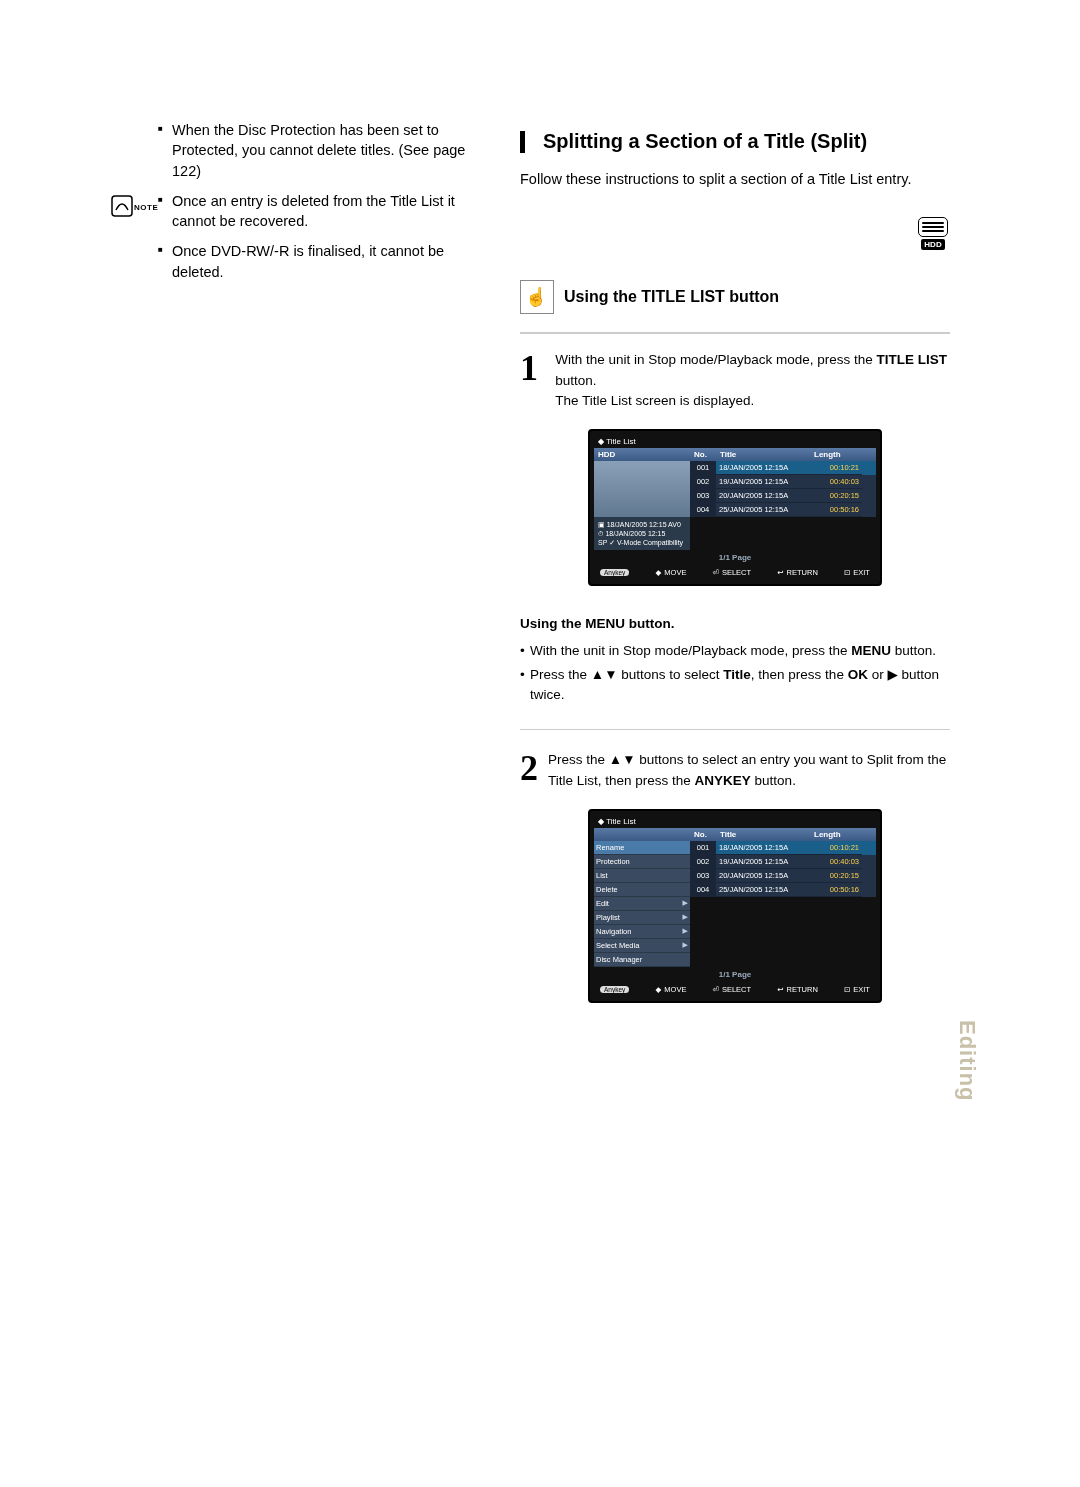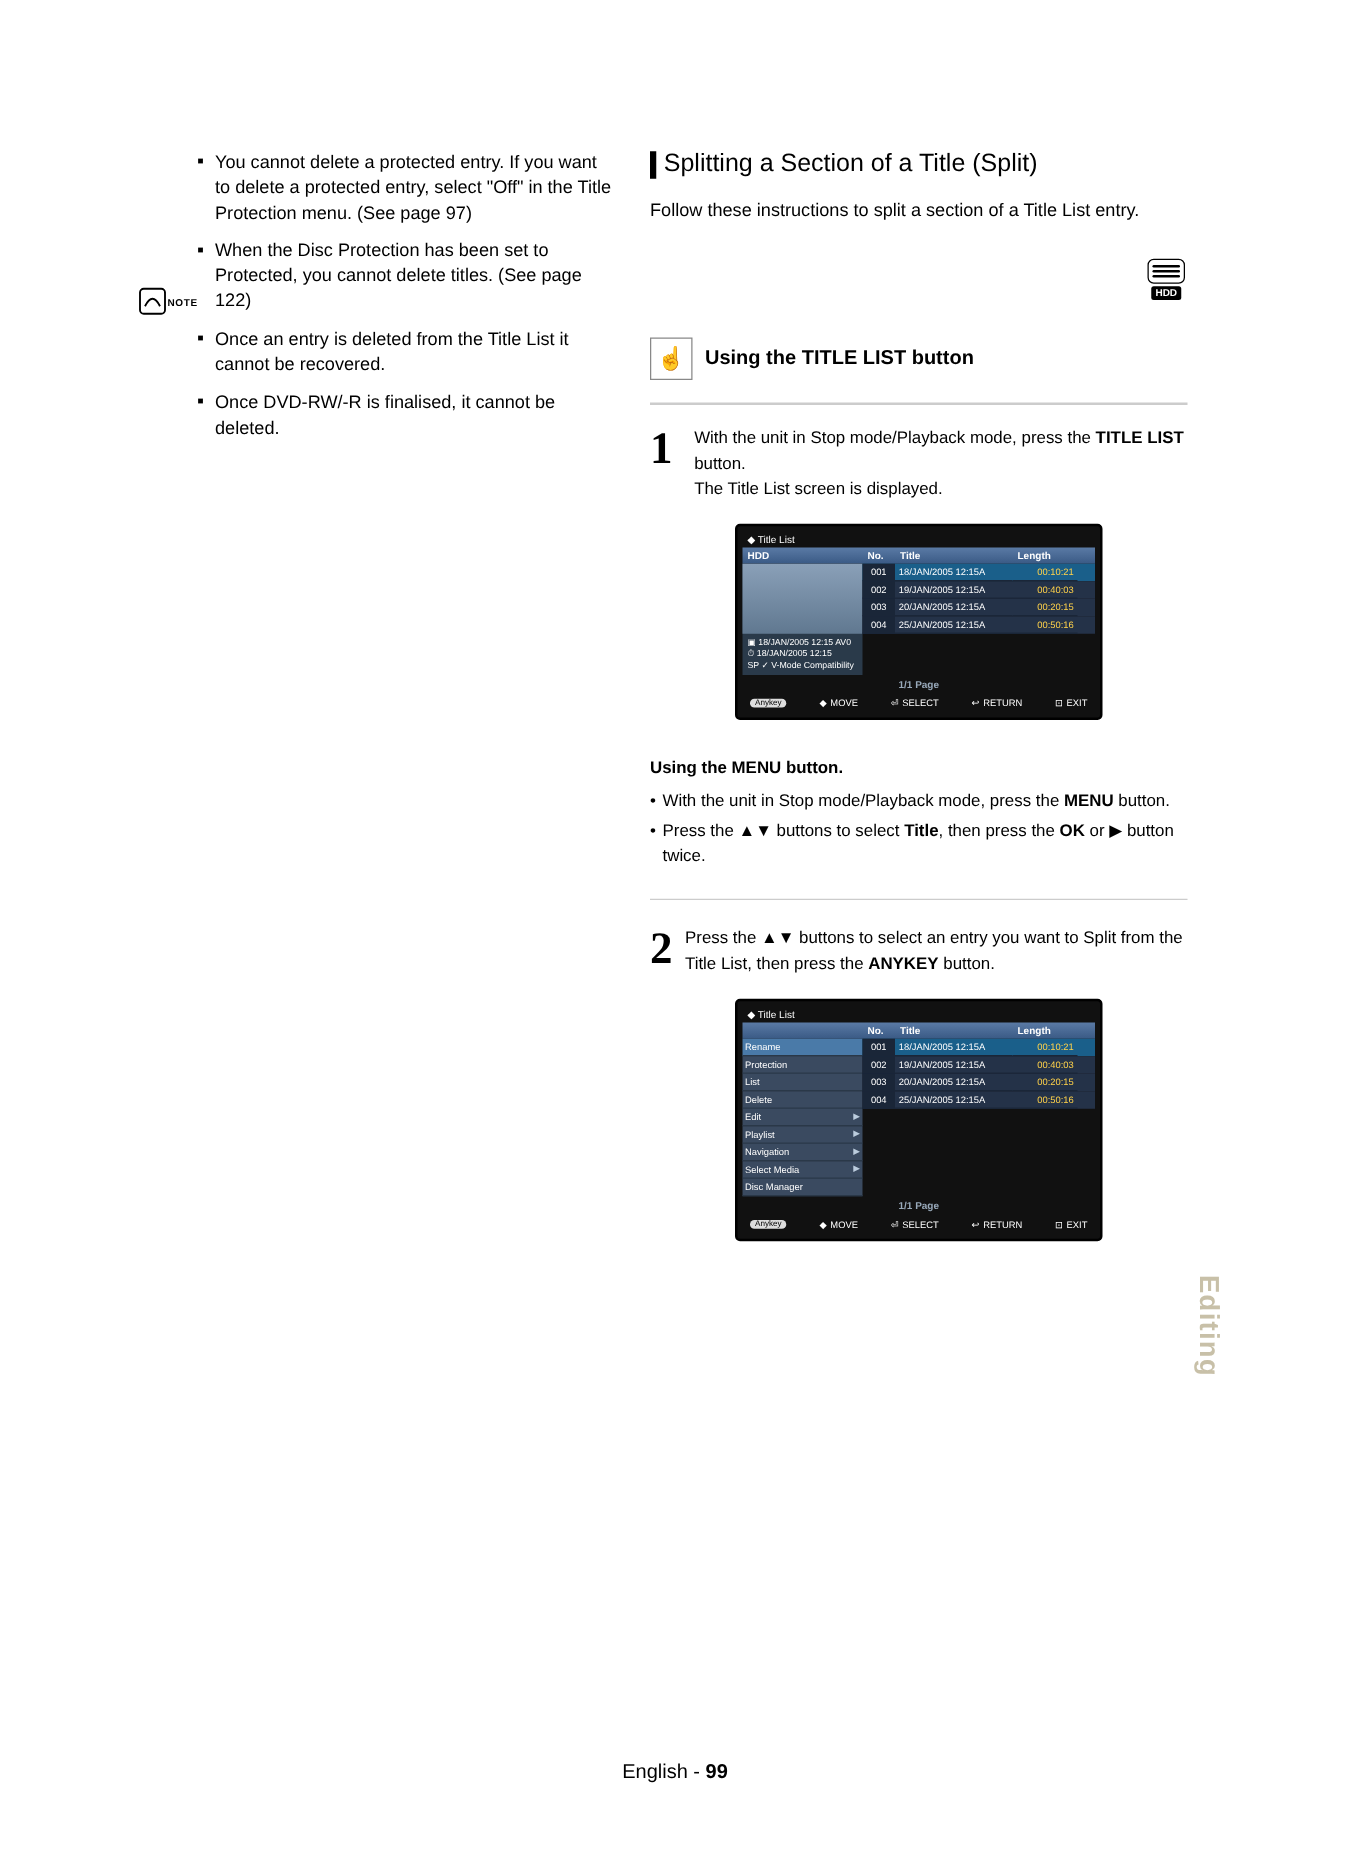--- a/index.html
+++ b/index.html
@@ -30,21 +30,21 @@
     width: 24px; height: 24px;
     display: flex; align-items: center; justify-content: center;
   }
   .note-label { font-size: 8px; font-weight: bold; letter-spacing: 0.5px; margin-top: 2px; }
   .note-list { font-size: 14.5px; line-height: 1.4; }
   .note-list li { list-style: none; position: relative; padding-left: 14px; margin-bottom: 10px; }
   .note-list li::before {
     content: "■"; position: absolute; left: 0; top: 3px; font-size: 8px;
   }
   .section-title {
-    font-size: 20px; font-weight: normal; display: flex; align-items: center; gap: 6px; margin-bottom: 16px;
+    font-size: 20px; font-weight: bold; display: flex; align-items: center; gap: 18px; margin-bottom: 16px; margin-top: 10px;
   }
   .section-bar { width: 5px; height: 22px; background: #000; }
   .desc { font-size: 14.5px; line-height: 1.4; margin-bottom: 28px; }
   .hdd-icon-row { display: flex; justify-content: flex-end; margin-bottom: 30px; }
   .hdd-icon { width: 34px; display: flex; flex-direction: column; align-items: center; gap: 2px; }
   .hdd-disc {
     width: 30px; height: 20px; border: 1.5px solid #000; border-radius: 5px;
     display: flex; flex-direction: column; justify-content: center; gap: 2px; padding: 3px;
   }
   .hdd-disc span { height: 2px; background: #000; border-radius: 1px; }
@@ -131,21 +131,20 @@
         <div class="note-icon-wrap">
           <div class="note-icon">
             <svg width="24" height="24" viewBox="0 0 24 24">
               <rect x="2" y="2" width="20" height="20" rx="3" fill="none" stroke="#000" stroke-width="1.5"></rect>
               <path d="M6 16 C10 8, 14 8, 18 16" fill="none" stroke="#000" stroke-width="1.5"></path>
             </svg>
           </div>
           <div class="note-label">NOTE</div>
         </div>
         <ul class="note-list">
-          <li>You cannot delete a protected entry. If you want to delete a protected entry, select "Off" in the Title Protection menu. (See page 97)</li>
           <li>When the Disc Protection has been set to Protected, you cannot delete titles. (See page 122)</li>
           <li>Once an entry is deleted from the Title List it cannot be recovered.</li>
           <li>Once DVD-RW/-R is finalised, it cannot be deleted.</li>
         </ul>
       </div>
     </div>
 
     <div class="col-right">
       <div class="section-title">
         <span class="section-bar"></span>
@@ -329,16 +328,13 @@
           <span class="ss-key">↩ <span>RETURN</span></span>
           <span class="ss-key">⊡ <span>EXIT</span></span>
         </div>
       </div>
 
     </div>
   </div>
 
   <div class="side-tab">Editing</div>
 
-  <div class="footer">
-    <span>English</span><span> - </span><b>99</b>
-  </div>
 </div>
 
 </body></html>

